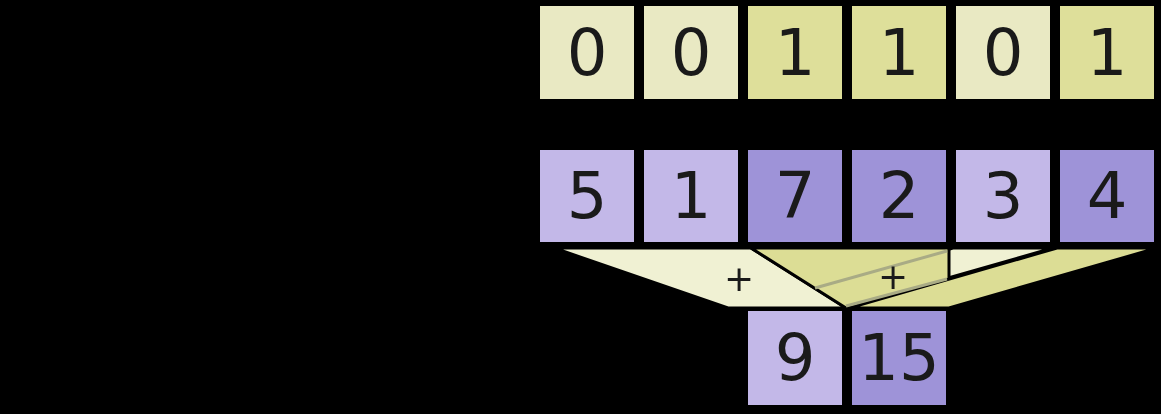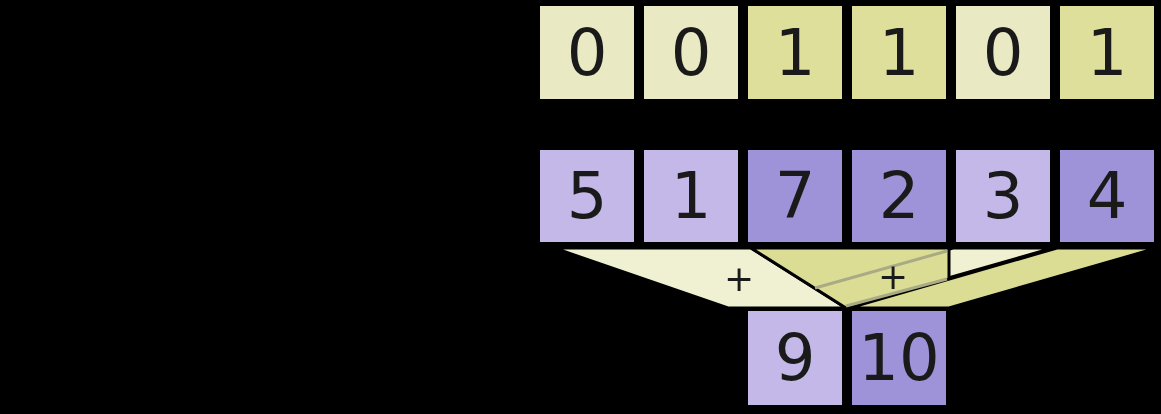--- a/index.html
+++ b/index.html
@@ -58,15 +58,15 @@
   <div class="cell r1 m1" style="left:1057px">1</div>
 
   <div class="cell r2 v0" style="left:537px">5</div>
   <div class="cell r2 v0" style="left:641px">1</div>
   <div class="cell r2 v1" style="left:745px">7</div>
   <div class="cell r2 v1" style="left:849px">2</div>
   <div class="cell r2 v0" style="left:953px">3</div>
   <div class="cell r2 v1" style="left:1057px">4</div>
 
   <div class="cell r3 v0" style="left:745px">9</div>
-  <div class="cell r3 v1" style="left:849px">10</div>
+  <div class="cell r3 v1" style="left:849px">15</div>
 
 </div>
 
 </body></html>

